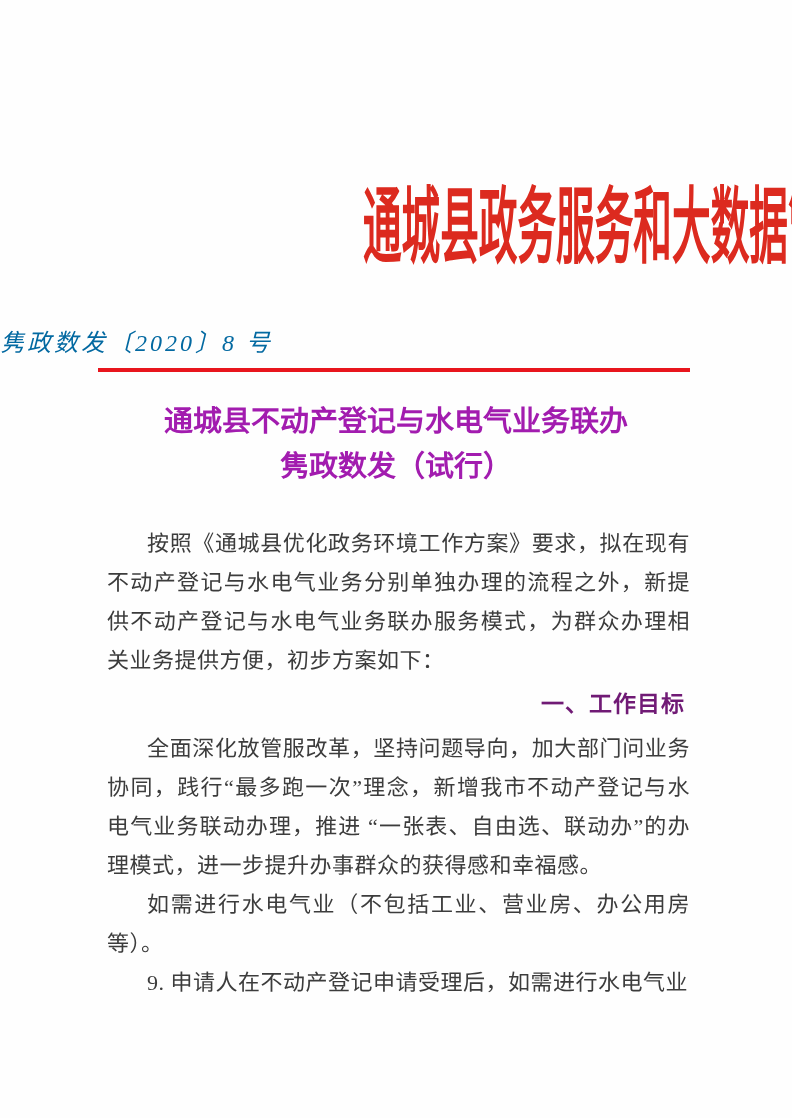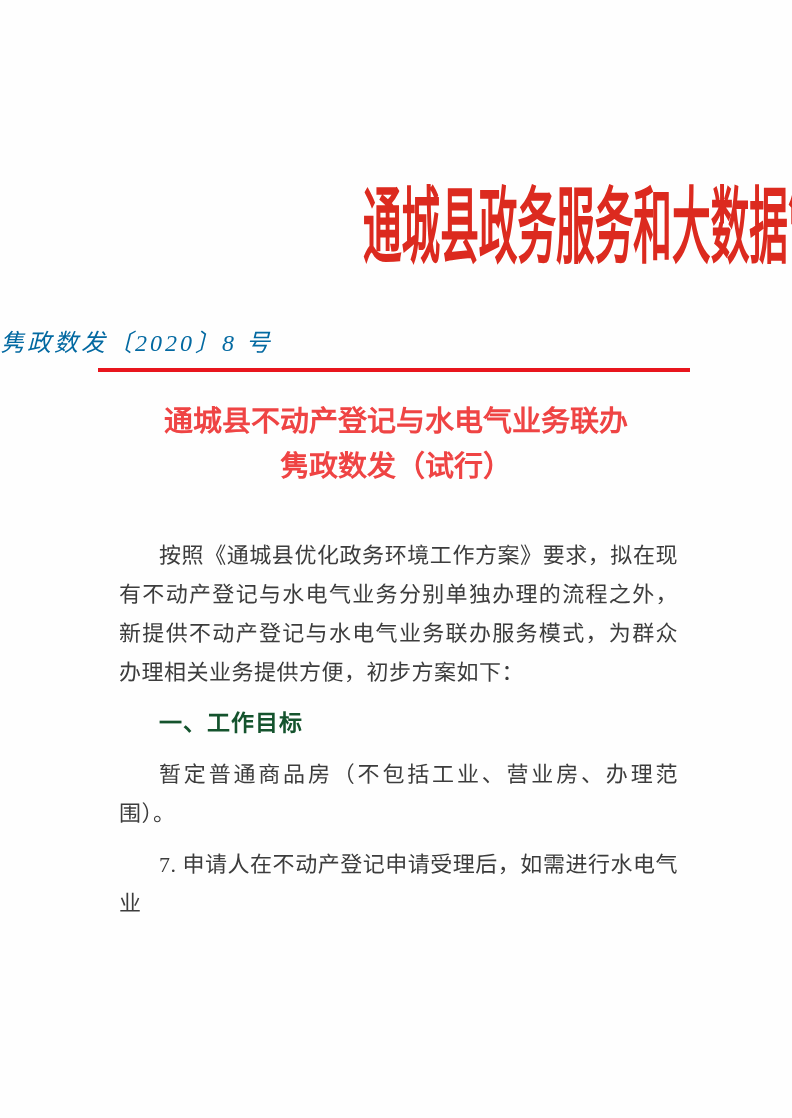--- a/index.html
+++ b/index.html
@@ -63,49 +63,50 @@
   .doc-title {
     position: absolute;
     top: 399px;
     left: 0;
     width: 100%;
     text-align: center;
     font-family: "Liberation Serif", "DejaVu Serif", serif;
     font-weight: bold;
     font-size: 29px;
     line-height: 45px;
-    color: #ef4444;
+    color: #a21caf;
     letter-spacing: 0px;
   }
   
   .doc-body {
     position: absolute;
     top: 524px;
     left: 107px;
     width: 583px;
   }
   .para {
-    margin: 12px;
+    margin: 0;
     font-family: "Liberation Serif", "DejaVu Serif", serif;
     font-size: 22px;
     line-height: 39px;
     color: #3c3c3c;
     text-align: justify;
     text-indent: 40px;
     letter-spacing: 0.5px;
   }
   .heading {
-    margin: 12px;
+    margin: 5px;
     font-family: "Liberation Sans", "DejaVu Sans", sans-serif;
     font-weight: bold;
     font-size: 23px;
     line-height: 39px;
-    color: #14532d;
+    color: #701a75;
     text-indent: 40px;
     letter-spacing: 1px;
+    text-align: right;
   }
 </style>
 </head>
 <body>
 
 <div class="page">
 
   <div class="red-header">
     <span class="red-header-text">通城县政务服务和大数据管理局文件</span>
   </div>
@@ -115,17 +116,18 @@
   <div class="red-rule"></div>
 
   <div class="doc-title">
     <div>通城县不动产登记与水电气业务联办</div>
     <div>隽政数发（试行）</div>
   </div>
 
   <div class="doc-body">
     <p class="para">按照《通城县优化政务环境工作方案》要求，拟在现有不动产登记与水电气业务分别单独办理的流程之外，新提供不动产登记与水电气业务联办服务模式，为群众办理相关业务提供方便，初步方案如下：</p>
     <p class="heading">一、工作目标</p>
-    <p class="para">暂定普通商品房（不包括工业、营业房、办理范围）。</p>
-    <p class="para">7. 申请人在不动产登记申请受理后，如需进行水电气业</p>
+    <p class="para">全面深化放管服改革，坚持问题导向，加大部门问业务协同，践行“最多跑一次”理念，新增我市不动产登记与水电气业务联动办理，推进 “一张表、自由选、联动办”的办理模式，进一步提升办事群众的获得感和幸福感。</p>
+    <p class="para">如需进行水电气业（不包括工业、营业房、办公用房等）。</p>
+    <p class="para">9. 申请人在不动产登记申请受理后，如需进行水电气业</p>
   </div>
 
 </div>
 
 </body></html>

